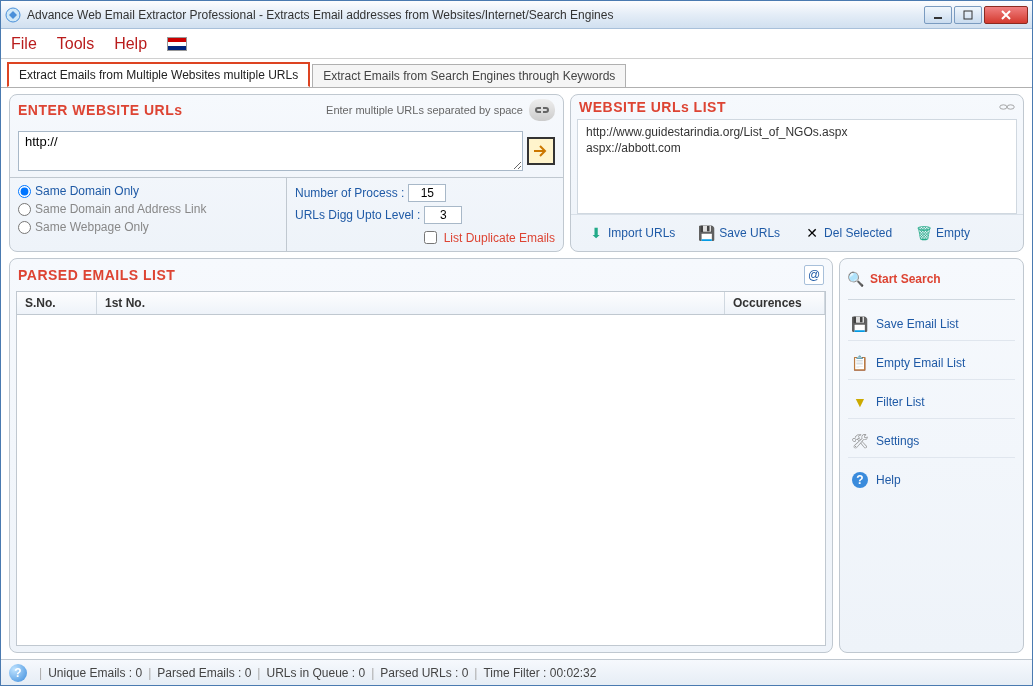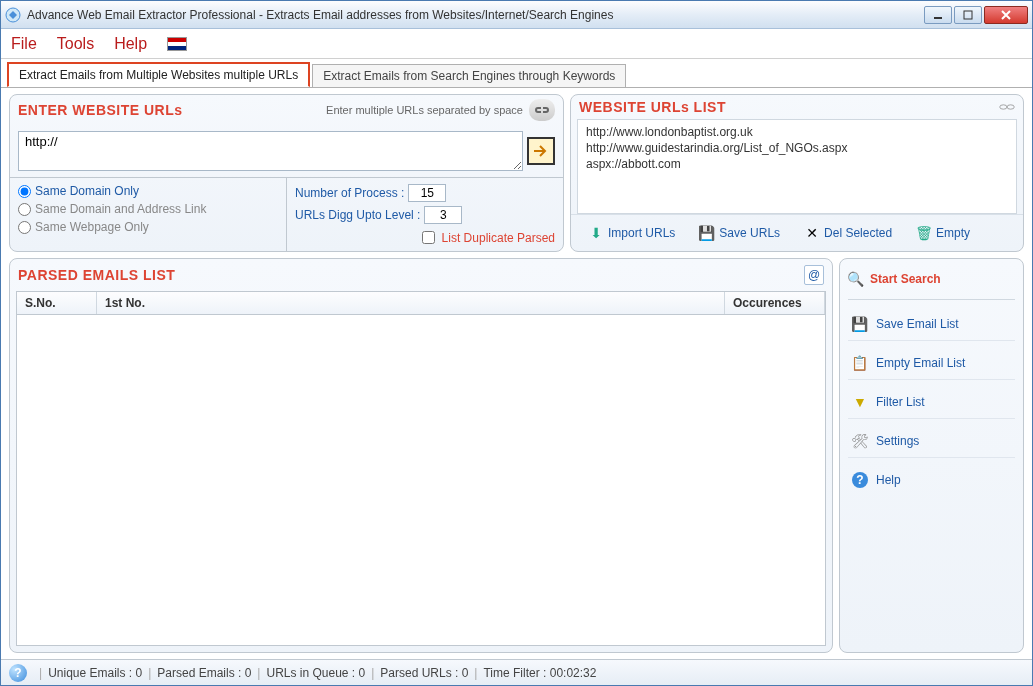--- a/index.html
+++ b/index.html
@@ -141,38 +141,37 @@
           <div class="num-row">
               <label>Number of Process :</label>
               <input value="15" style="">
             </div>
           <div class="num-row">
               <label>URLs Digg Upto Level :</label>
               <input value="3" style="">
             </div>
           <label class="chk-row">
               <input type="checkbox" style="">
-              <span>List Duplicate Parsed</span>
+              <span>List Duplicate Emails</span>
             </label>
         </div>
       </div>
     </div>
 
     <div class="panel list-panel">
       <div class="panel-header">
         <span class="panel-title">WEBSITE URLs LIST</span>
         <span style="margin-left:auto" class="ico">
           <svg width="22" height="12" viewBox="0 0 22 12">
               <ellipse cx="6" cy="6" rx="5" ry="3" fill="none" stroke="#888"></ellipse>
               <ellipse cx="16" cy="6" rx="5" ry="3" fill="none" stroke="#888"></ellipse>
             </svg>
         </span>
       </div>
       <div class="url-list">
-        <div>http://www.londonbaptist.org.uk</div>
         <div>http://www.guidestarindia.org/List_of_NGOs.aspx</div>
         <div>aspx://abbott.com</div>
       </div>
       <div class="list-toolbar">
         <div class="tb-btn">
             <span class="ico" style="color:#2a8">⬇</span>
             <span>Import URLs</span>
           </div>
         <div class="tb-btn">
             <span class="ico" style="color:#36c">💾</span>

